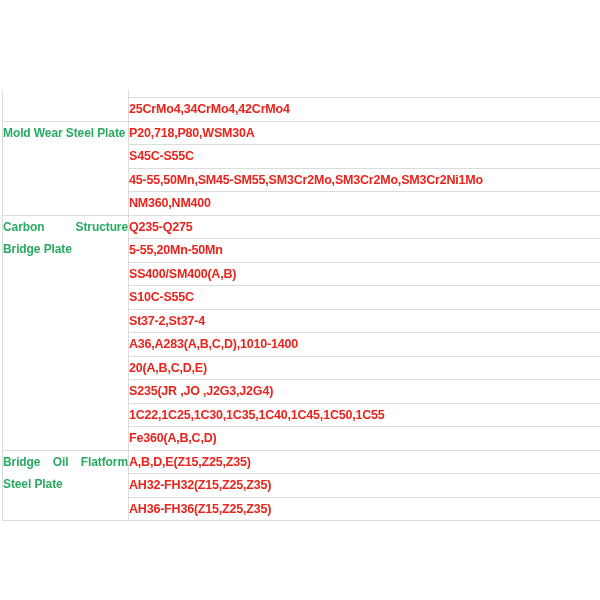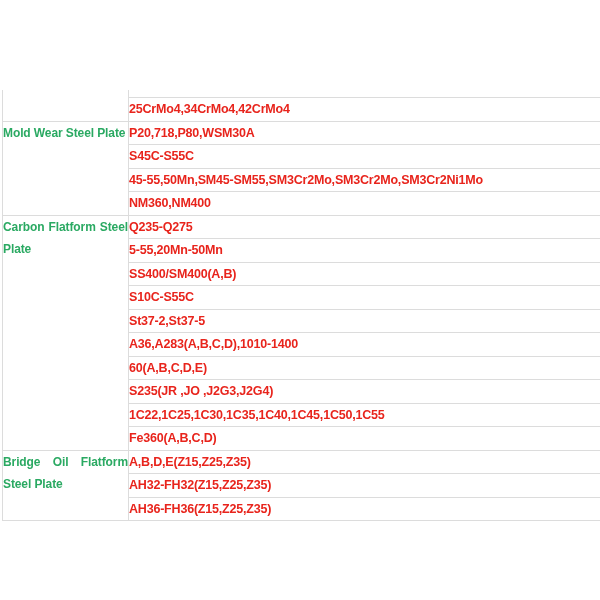--- a/index.html
+++ b/index.html
@@ -91,40 +91,40 @@
           <tr>
             <td class="grade-cell">S45C-S55C</td>
           </tr>
           <tr>
             <td class="grade-cell">45-55,50Mn,SM45-SM55,SM3Cr2Mo,SM3Cr2Mo,SM3Cr2Ni1Mo</td>
           </tr>
           <tr>
             <td class="grade-cell">NM360,NM400</td>
           </tr>
           <tr>
-            <td class="category-cell" rowspan="10">Carbon Flatform Steel Plate</td>
+            <td class="category-cell" rowspan="10">Carbon Structure Bridge Plate</td>
             <td class="grade-cell">Q235-Q275</td>
           </tr>
           <tr>
             <td class="grade-cell">5-55,20Mn-50Mn</td>
           </tr>
           <tr>
             <td class="grade-cell">SS400/SM400(A,B)</td>
           </tr>
           <tr>
             <td class="grade-cell">S10C-S55C</td>
           </tr>
           <tr>
-            <td class="grade-cell">St37-2,St37-5</td>
+            <td class="grade-cell">St37-2,St37-4</td>
           </tr>
           <tr>
             <td class="grade-cell">A36,A283(A,B,C,D),1010-1400</td>
           </tr>
           <tr>
-            <td class="grade-cell">60(A,B,C,D,E)</td>
+            <td class="grade-cell">20(A,B,C,D,E)</td>
           </tr>
           <tr>
             <td class="grade-cell">S235(JR ,JO ,J2G3,J2G4)</td>
           </tr>
           <tr>
             <td class="grade-cell">1C22,1C25,1C30,1C35,1C40,1C45,1C50,1C55</td>
           </tr>
           <tr>
             <td class="grade-cell">Fe360(A,B,C,D)</td>
           </tr>

